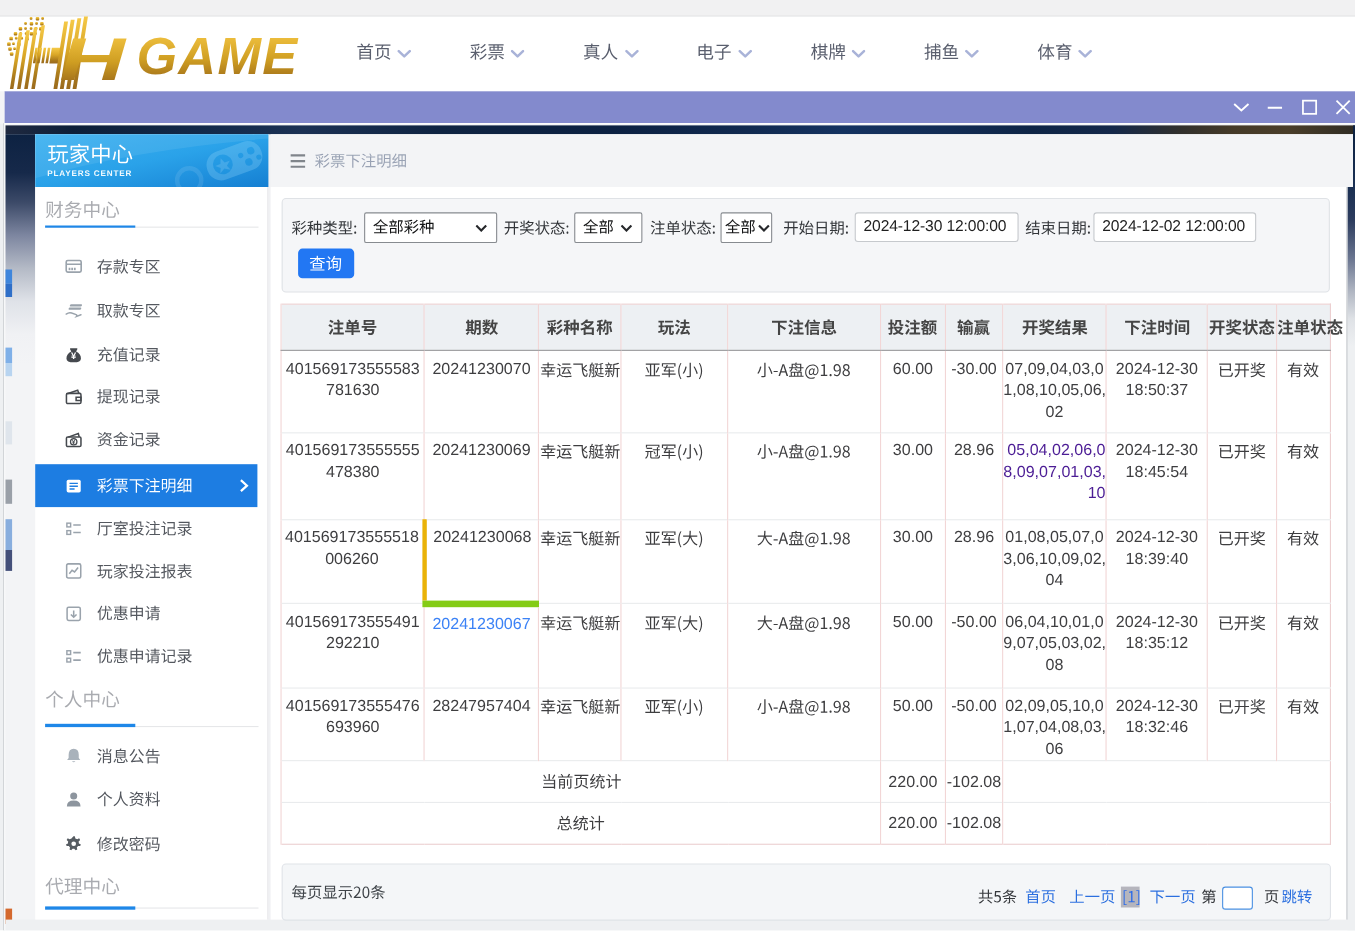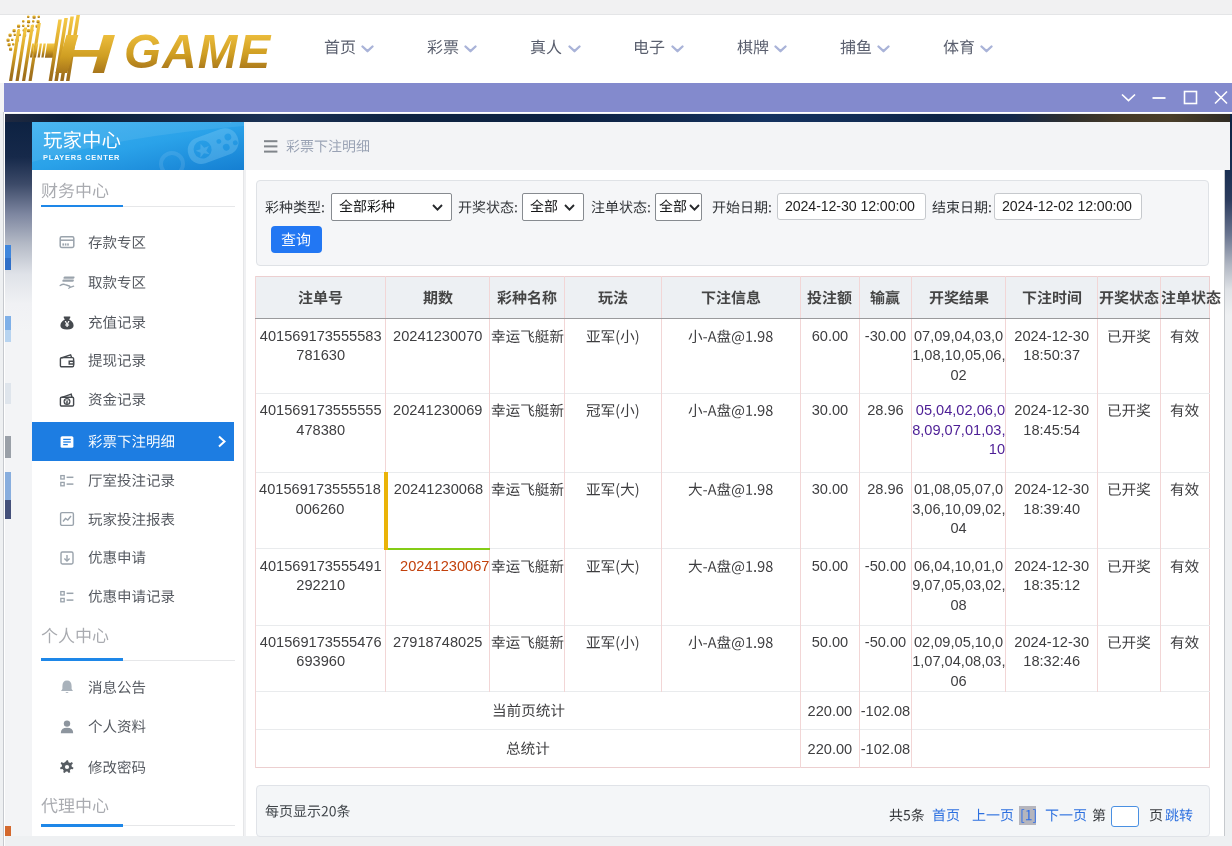--- a/index.html
+++ b/index.html
@@ -765,21 +765,21 @@
             </svg></span></td>
         <td style="border-left:1px solid #f2d6d6;border-top:1px solid #e9ebed;text-align:center;vertical-align:top;padding:7.5px 0 0 0;line-height:19.4px;color:#3e3e40"><span style="display:inline-block;vertical-align:top;line-height:0;margin-top:2.2px"><svg width="29.2" height="15.8" viewBox="0 0 29.2 15.8">
               <g transform="translate(0,12.85) scale(0.014600,-0.014600)" fill="#3e3e40">
                 <use href="#g121" x="0"></use>
                 <use href="#g122" x="1000"></use>
               </g>
             </svg></span></td>
       </tr>
       <tr style="height:76.4px">
         <td style="border-left:1px solid #f2d6d6;border-top:1px solid #e9ebed;text-align:center;vertical-align:top;padding:7.5px 0 0 0;line-height:19.4px;color:#3e3e40">401569173555491<br>292210</td>
-        <td style="border-left:1px solid #f2d6d6;border-top:2px solid #84cc16;text-align:right;vertical-align:top;padding:7.5px 0 0 0;line-height:19.4px;color:#c2410c">20241230067</td>
+        <td style="border-left:1px solid #f2d6d6;border-top:6px solid #84cc16;text-align:center;vertical-align:top;padding:7.5px 0 0 0;line-height:19.4px;color:#3b82f6">20241230067</td>
         <td style="border-left:1px solid #f2d6d6;border-top:1px solid #e9ebed;text-align:center;vertical-align:top;padding:7.5px 0 0 0;line-height:19.4px;color:#3e3e40"><span style="display:inline-block;vertical-align:top;line-height:0;margin-top:2.2px"><svg width="73" height="15.8" viewBox="0 0 73 15.8">
               <g transform="translate(0,12.85) scale(0.014600,-0.014600)" fill="#3e3e40">
                 <use href="#g102" x="0"></use>
                 <use href="#g103" x="1000"></use>
                 <use href="#g104" x="2000"></use>
                 <use href="#g105" x="3000"></use>
                 <use href="#g106" x="4000"></use>
               </g>
             </svg></span></td>
         <td style="border-left:1px solid #f2d6d6;border-top:1px solid #e9ebed;text-align:center;vertical-align:top;padding:7.5px 0 0 0;line-height:19.4px;color:#3e3e40"><span style="display:inline-block;vertical-align:top;line-height:0;margin-top:2.2px"><svg width="53.7" height="15.8" viewBox="0 0 53.7 15.8">
@@ -817,21 +817,21 @@
             </svg></span></td>
         <td style="border-left:1px solid #f2d6d6;border-top:1px solid #e9ebed;text-align:center;vertical-align:top;padding:7.5px 0 0 0;line-height:19.4px;color:#3e3e40"><span style="display:inline-block;vertical-align:top;line-height:0;margin-top:2.2px"><svg width="29.2" height="15.8" viewBox="0 0 29.2 15.8">
               <g transform="translate(0,12.85) scale(0.014600,-0.014600)" fill="#3e3e40">
                 <use href="#g121" x="0"></use>
                 <use href="#g122" x="1000"></use>
               </g>
             </svg></span></td>
       </tr>
       <tr style="height:58px">
         <td style="border-left:1px solid #f2d6d6;border-top:1px solid #e9ebed;text-align:center;vertical-align:top;padding:7.5px 0 0 0;line-height:19.4px;color:#3e3e40">401569173555476<br>693960</td>
-        <td style="border-left:1px solid #f2d6d6;border-top:1px solid #e9ebed;text-align:center;vertical-align:top;padding:7.5px 0 0 0;line-height:19.4px;color:#3e3e40">27918748025</td>
+        <td style="border-left:1px solid #f2d6d6;border-top:1px solid #e9ebed;text-align:center;vertical-align:top;padding:7.5px 0 0 0;line-height:19.4px;color:#3e3e40">28247957404</td>
         <td style="border-left:1px solid #f2d6d6;border-top:1px solid #e9ebed;text-align:center;vertical-align:top;padding:7.5px 0 0 0;line-height:19.4px;color:#3e3e40"><span style="display:inline-block;vertical-align:top;line-height:0;margin-top:2.2px"><svg width="73" height="15.8" viewBox="0 0 73 15.8">
               <g transform="translate(0,12.85) scale(0.014600,-0.014600)" fill="#3e3e40">
                 <use href="#g102" x="0"></use>
                 <use href="#g103" x="1000"></use>
                 <use href="#g104" x="2000"></use>
                 <use href="#g105" x="3000"></use>
                 <use href="#g106" x="4000"></use>
               </g>
             </svg></span></td>
         <td style="border-left:1px solid #f2d6d6;border-top:1px solid #e9ebed;text-align:center;vertical-align:top;padding:7.5px 0 0 0;line-height:19.4px;color:#3e3e40"><span style="display:inline-block;vertical-align:top;line-height:0;margin-top:2.2px"><svg width="53.7" height="15.8" viewBox="0 0 53.7 15.8">

